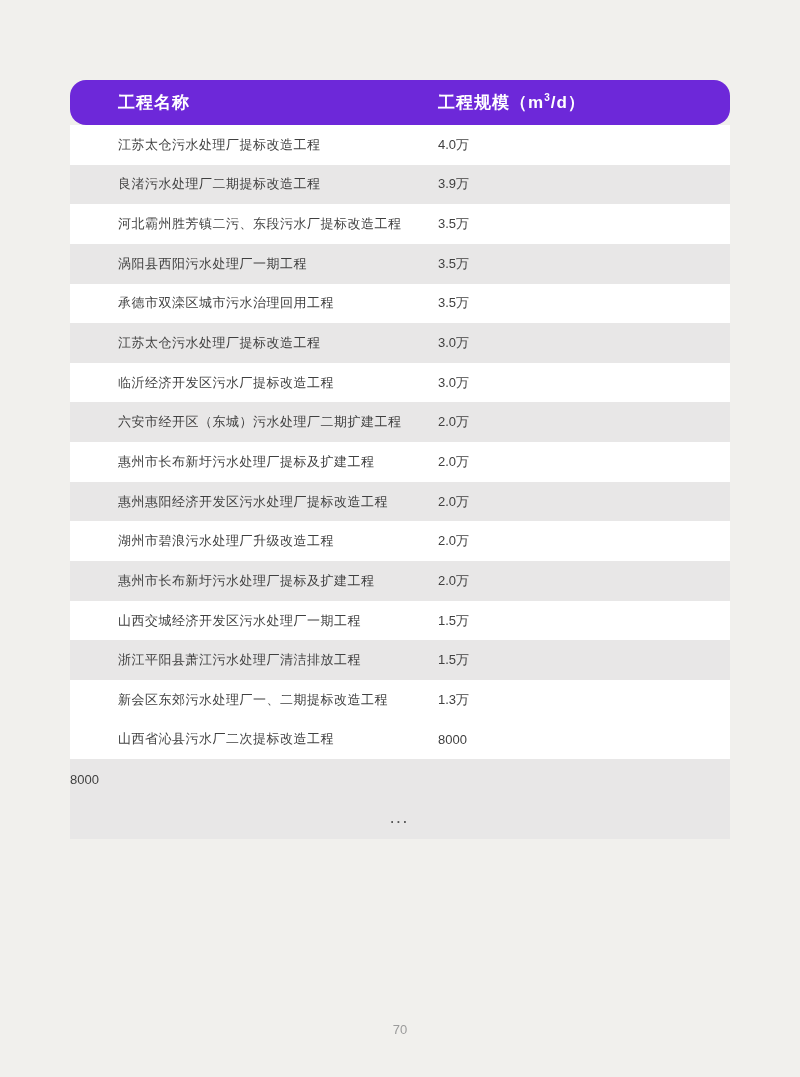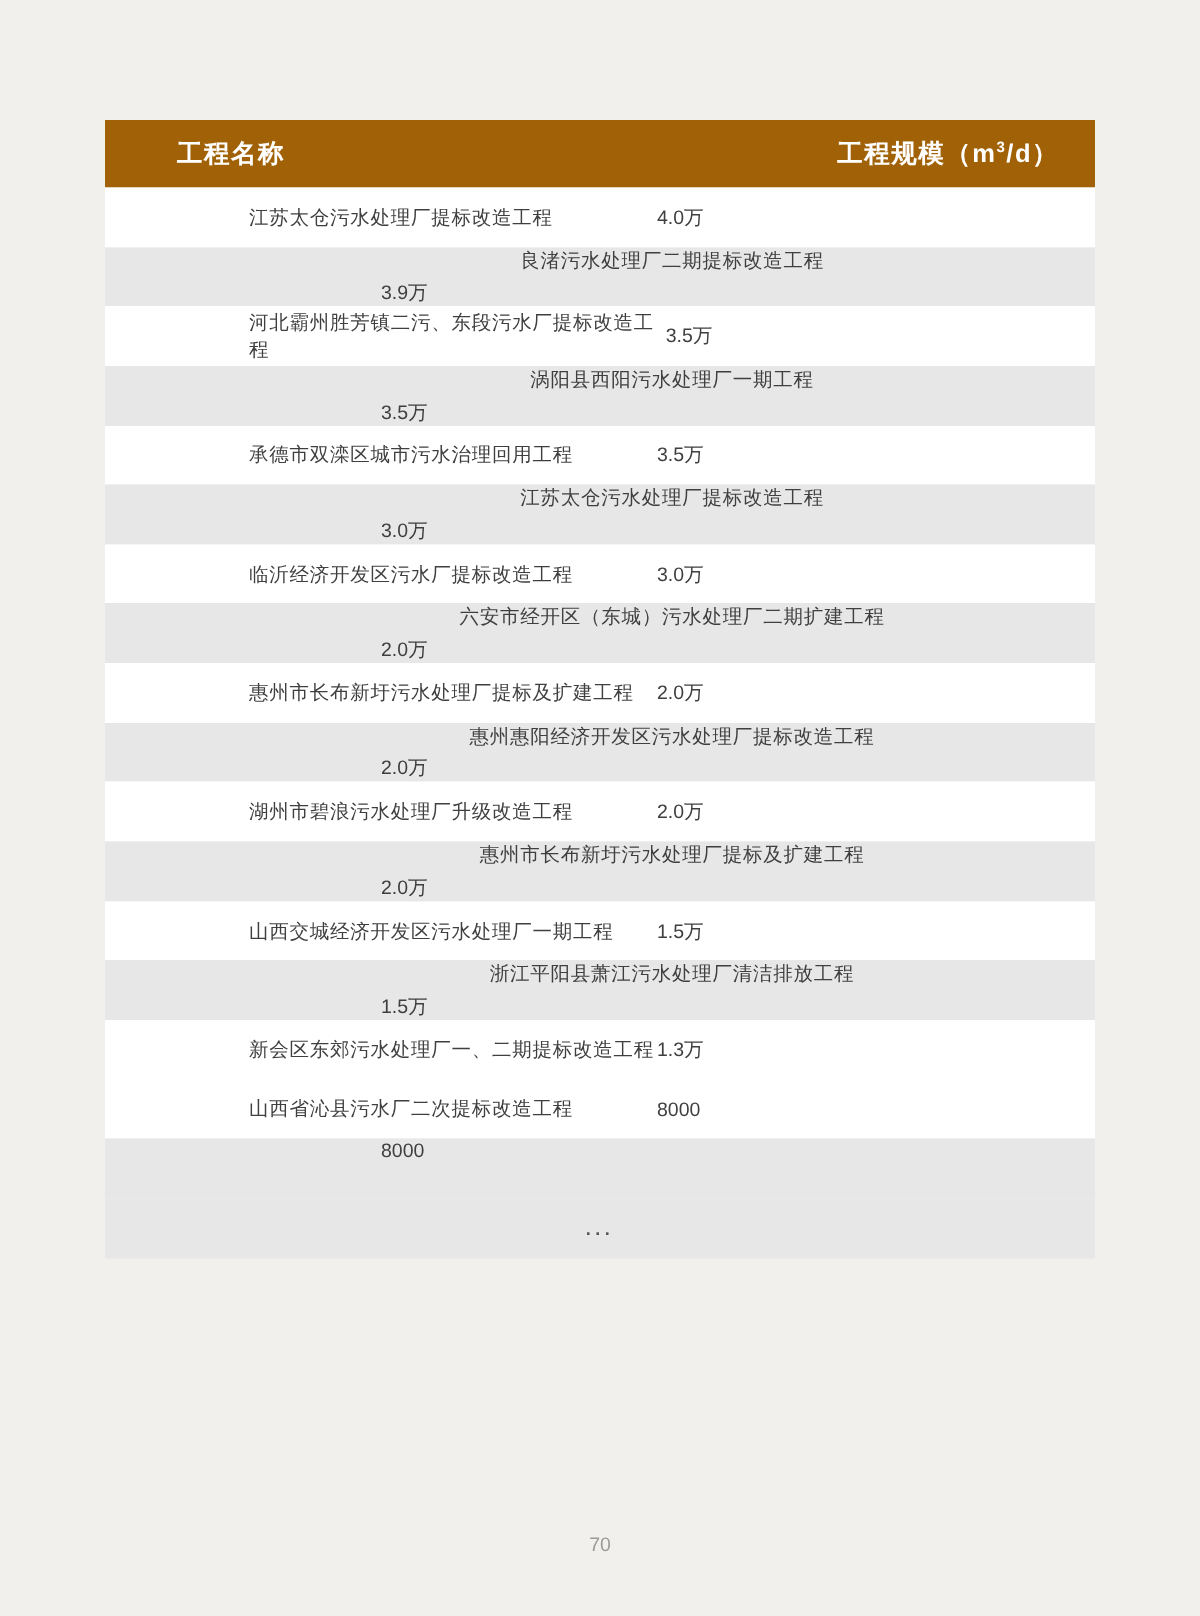--- a/index.html
+++ b/index.html
@@ -10,40 +10,41 @@
   body { background: #f1f0ed; position: relative; overflow: hidden; }
 
   .doc-table {
     position: absolute;
     left: 70px; top: 80px; width: 660px;
   }
   .thead {
     display: flex;
     align-items: center;
     height: 45px;
-    background: #a16207;
+    background: #6d28d9;
     color: #ffffff;
     font-size: 17px;
     font-weight: bold;
     letter-spacing: 1px;
+    border-radius: 16px;
   }
   .th-name { flex: 1 1 auto; padding-left: 48px; }
-  .th-scale { width: 292px; text-align: right; padding-right: 24px; }
+  .th-scale { width: 292px; padding-right: 24px; }
   .th-scale sup { font-size: 10px; vertical-align: super; }
 
   .row {
     display: flex;
     align-items: center;
     height: 39.65px;
     font-size: 13px;
     color: #3f3f3f;
     background: #ffffff;
   }
-  .row.gray { background: #e8e7e7; flex-direction: column; }
-  .cell-name { flex: 1 1 auto; padding-left: 48px; letter-spacing: 0.5px; margin-left: 48px; }
+  .row.gray { background: #e8e7e7; }
+  .cell-name { flex: 1 1 auto; padding-left: 48px; letter-spacing: 0.5px; }
   .cell-scale { width: 292px; text-align: left; }
 
   .ellipsis-row {
     display: flex;
     align-items: center;
     justify-content: center;
     height: 39.65px;
     background: #e8e7e7;
     color: #555555;
     font-size: 12px;

